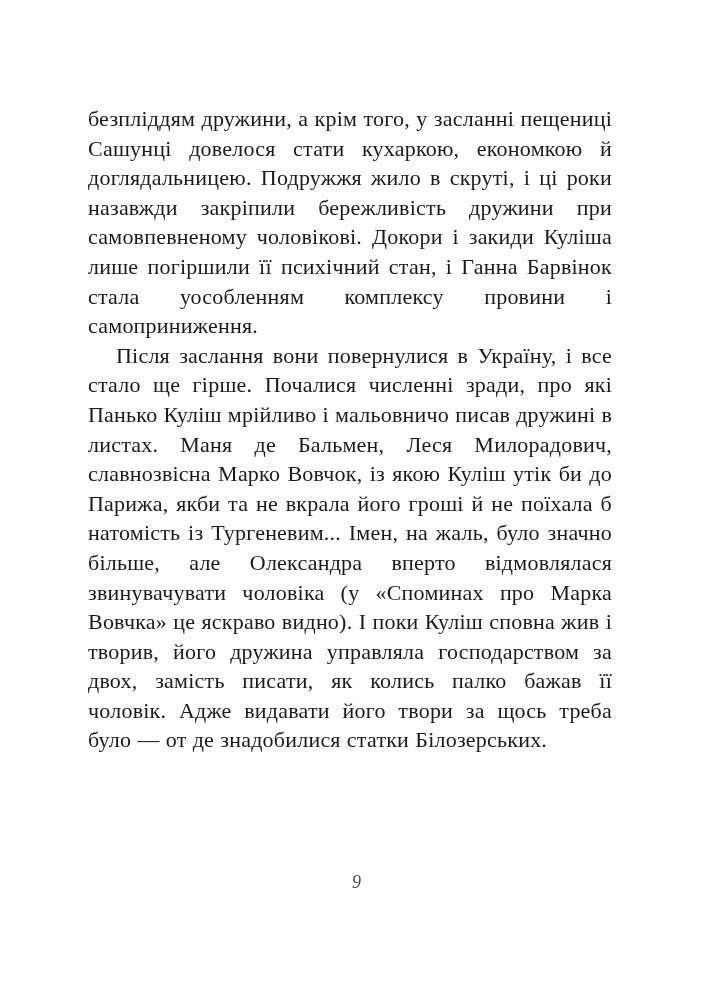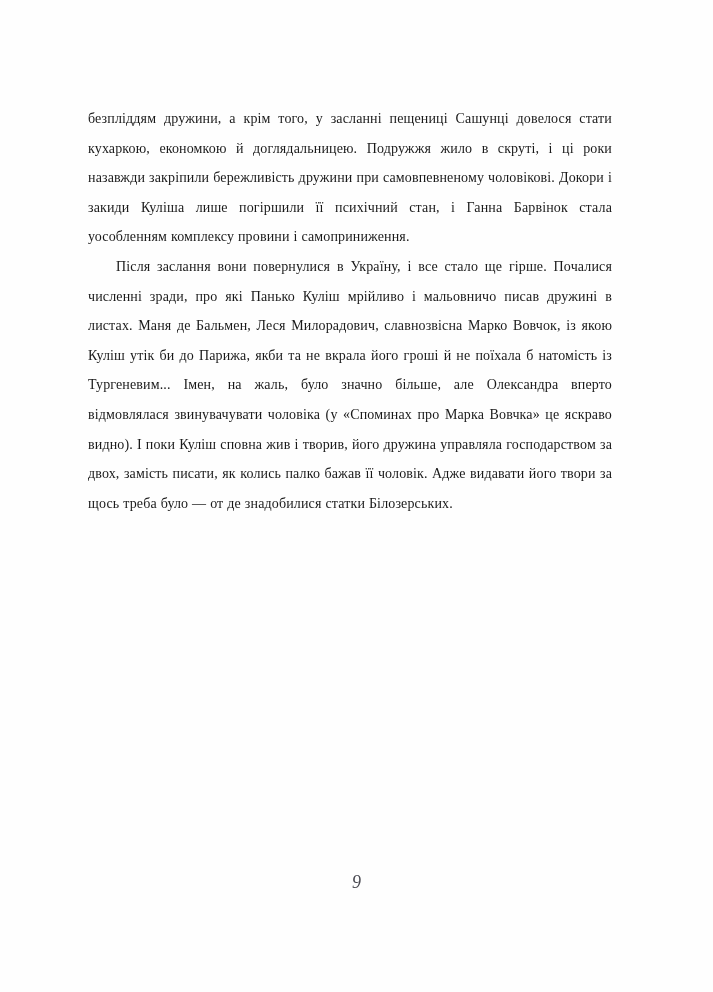--- a/index.html
+++ b/index.html
@@ -24,21 +24,21 @@
 
   .text-block {
     position: absolute;
     left: 88px;
     top: 104px;
     width: 524px;
   }
 
   .para {
     margin: 0;
-    font-size: 14px;
+    font-size: 22px;
     line-height: 29.6px;
     text-align: justify;
     text-justify: inter-word;
     text-indent: 28px;
     hyphens: manual;
     letter-spacing: 0.01em;
     word-spacing: 0.02em;
   }
 
   .para.first {

